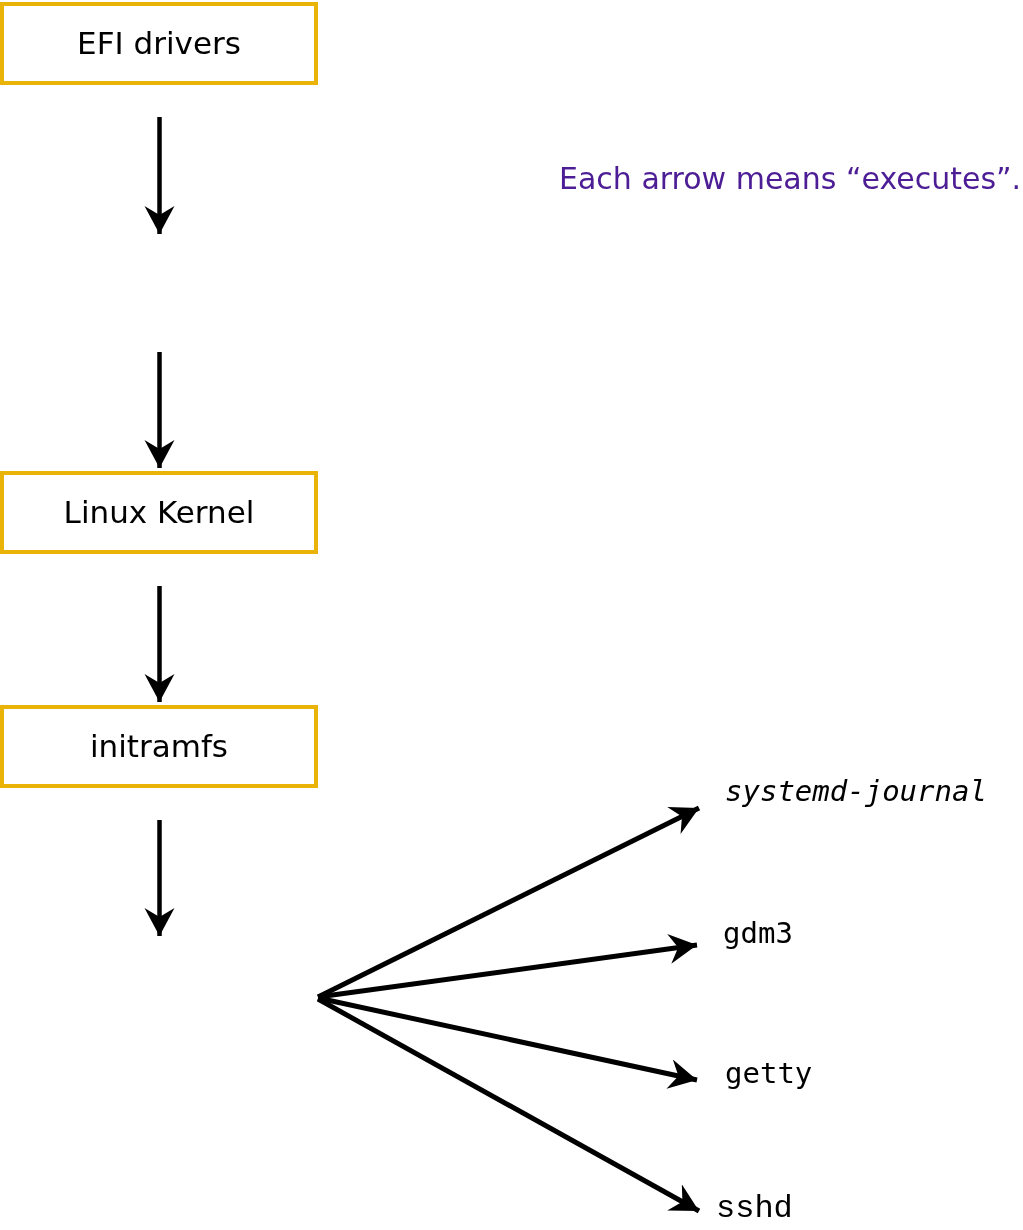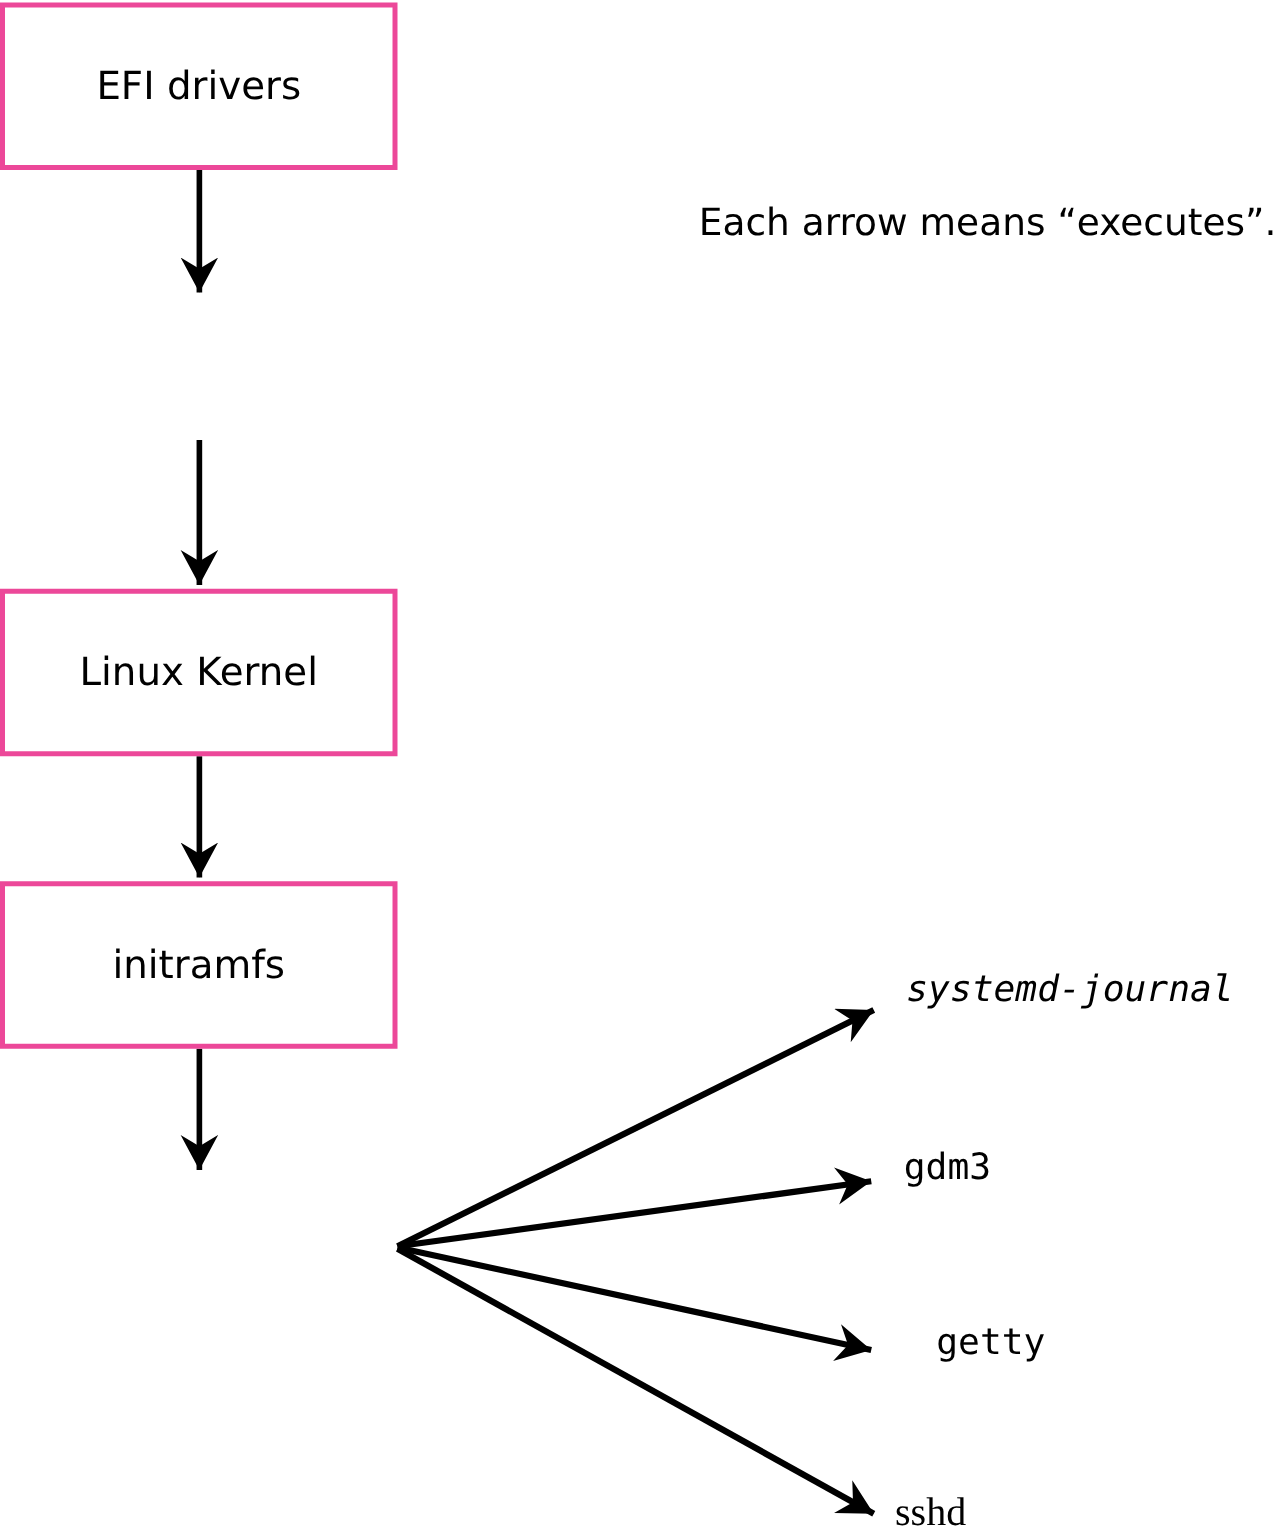--- a/index.html
+++ b/index.html
@@ -18,60 +18,60 @@
   #arrows-layer {
     position: absolute;
     inset: 0;
     width: 1023px;
     height: 1230px;
   }
   .node {
     position: absolute;
     left: 0;
     width: 318px;
-    height: 134px;
+    height: 83px;
     box-sizing: border-box;
-    border: 4px solid #ec4899;
+    border: 4px solid #eab308;
     background: #ffffff;
     display: flex;
     align-items: center;
     justify-content: center;
   }
   .node span {
     font-family: "DejaVu Sans", "Liberation Sans", sans-serif;
     font-size: 31px;
     line-height: 1;
     color: #000000;
     white-space: nowrap;
   }
   .caption {
     position: absolute;
     left: 559px;
     top: 164px;
     font-family: "DejaVu Sans", "Liberation Sans", sans-serif;
     font-size: 30px;
     line-height: 1;
-    color: #000000;
+    color: #4c1d95;
     white-space: nowrap;
   }
   .target {
     position: absolute;
     font-family: "DejaVu Sans Mono", "Liberation Mono", monospace;
     font-size: 29px;
     line-height: 1;
     color: #000000;
     white-space: nowrap;
   }
   .target.sans {
-    font-family: Liberation Serif, serif;
+    font-family: Liberation Mono, monospace;
     font-size: 32px;
   }
   #label-systemd-journal { left: 725px; top: 777px; font-style: italic; }
   #label-gdm3            { left: 723px; top: 919px; }
-  #label-getty           { left: 749px; top: 1059px; text-align: right; }
+  #label-getty           { left: 725px; top: 1059px; text-align: right; }
   #label-sshd            { left: 716px; top: 1193px; }
   #node-efi-drivers  { top: 2px; }
   #node-bootloader   { top: 237px; }
   #node-linux-kernel { top: 471px; }
   #node-initramfs    { top: 705px; }
   #node-systemd      { top: 939px; }
 </style>
 </head>
 <body>
 

